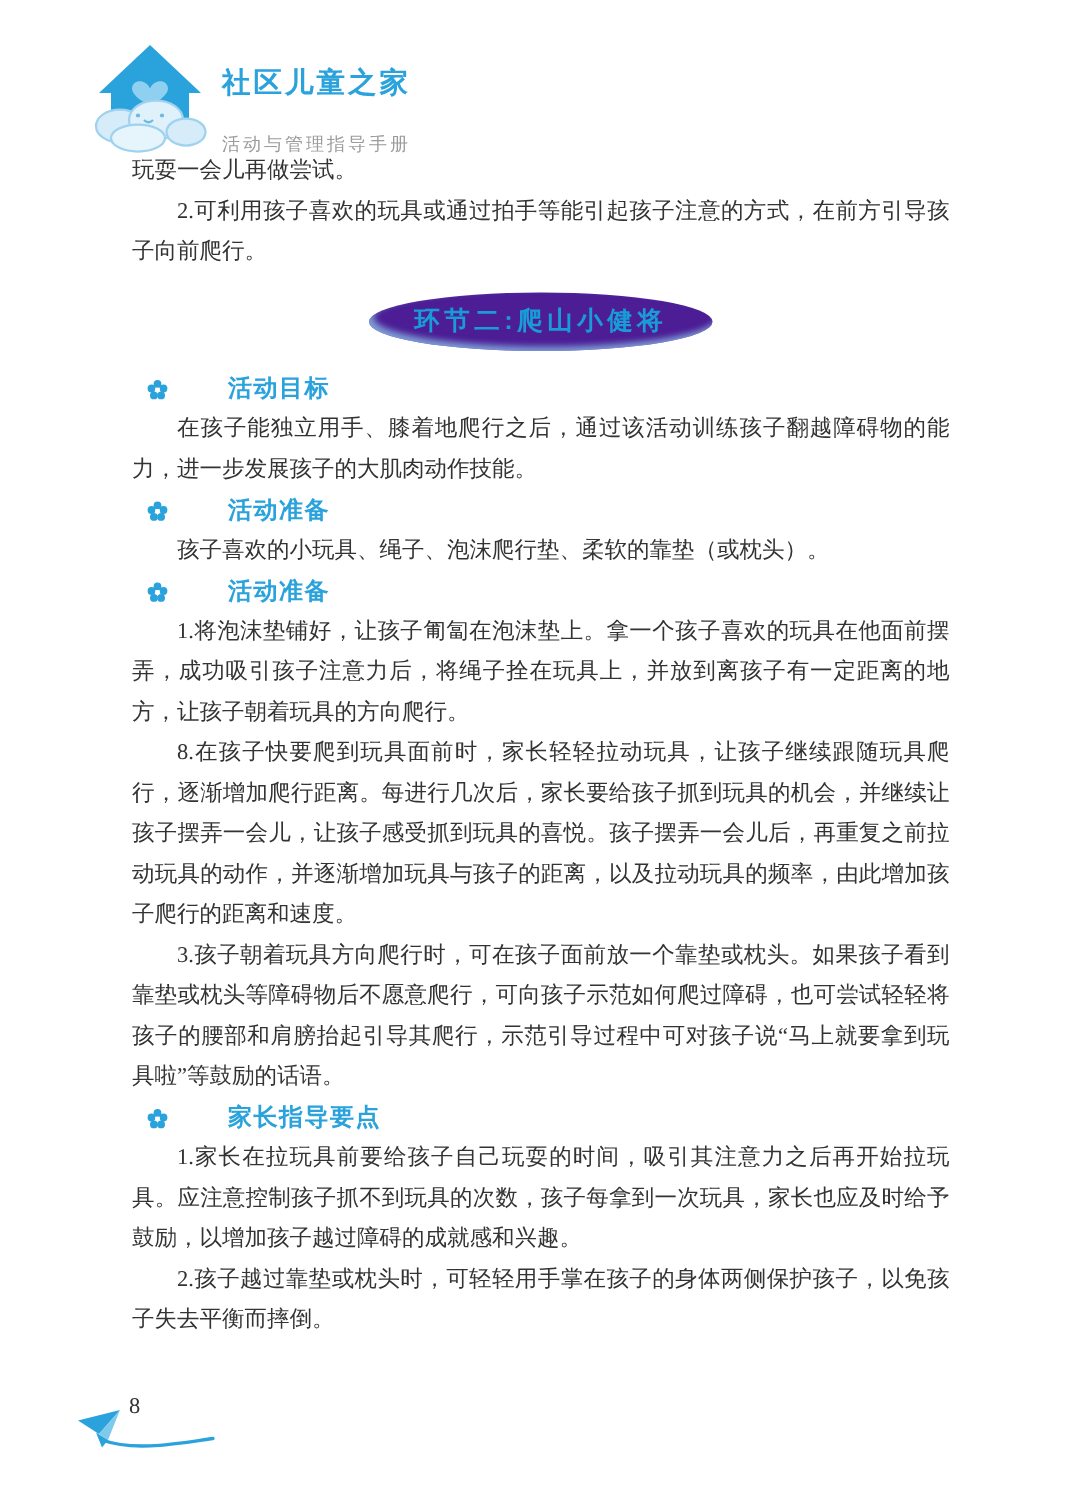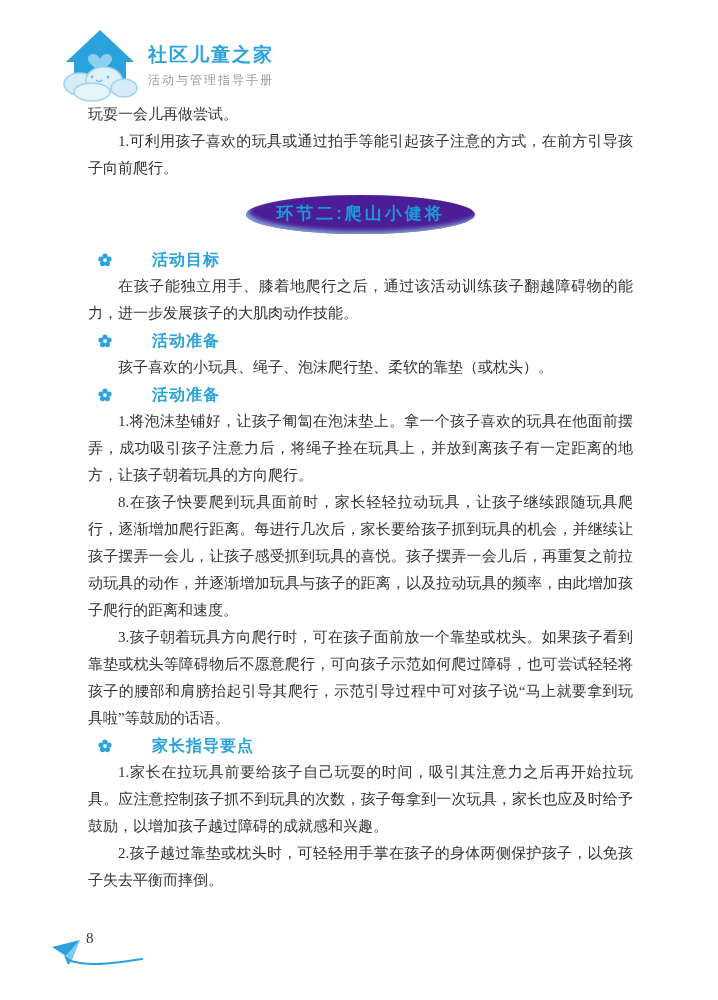--- a/index.html
+++ b/index.html
@@ -13,21 +13,21 @@
   
   .hdr{position:absolute;top:28px;left:58px;display:flex;align-items:flex-start;justify-content:center;}
   .logo{width:84px;height:74px;flex:0 0 auto;}
   .hdr-titles{margin-left:6px;padding-top:14px;}
   .brand-title{
     font-family:"Liberation Sans","DejaVu Sans",sans-serif;
     font-weight:bold;font-size:19px;color:#2aa2dc;letter-spacing:2px;
   }
   .brand-subtitle{
     font-family:Liberation Sans, sans-serif;
-    font-size:12px;color:#9b9b9b;letter-spacing:2px;margin-top:4px;
+    font-size:12px;color:#9b9b9b;letter-spacing:2px;margin-top:20px;
   }
   
   .content{
     position:absolute;top:101px;left:88px;width:545px;
     font-size:15px;line-height:27px;color:#333333;
     text-align:justify;
   }
   .para{margin:0;text-indent:2em;}
   .para.no-indent{text-indent:0;}
   
@@ -82,21 +82,21 @@
     </span>
     <div class="hdr-titles">
       <div class="brand-title">社区儿童之家</div>
       <div class="brand-subtitle">活动与管理指导手册</div>
     </div>
   </div>
 
   <div class="content">
 
     <p class="para no-indent">玩耍一会儿再做尝试。</p>
-    <p class="para">1.可利用孩子喜欢的玩具或通过拍手等能引起孩子注意的方式，在前方引导孩子向前爬行。</p>
+    <p class="para">2.可利用孩子喜欢的玩具或通过拍手等能引起孩子注意的方式，在前方引导孩子向前爬行。</p>
 
     <div class="badge-row">
       <div class="badge">环节二:爬山小健将</div>
     </div>
 
     <h3 class="sec">
       <svg class="flower" viewBox="0 0 14 14">
         <g fill="#2aa2dc">
             <circle cx="7" cy="3" r="2.6"></circle>
             <circle cx="11" cy="6" r="2.6"></circle>

